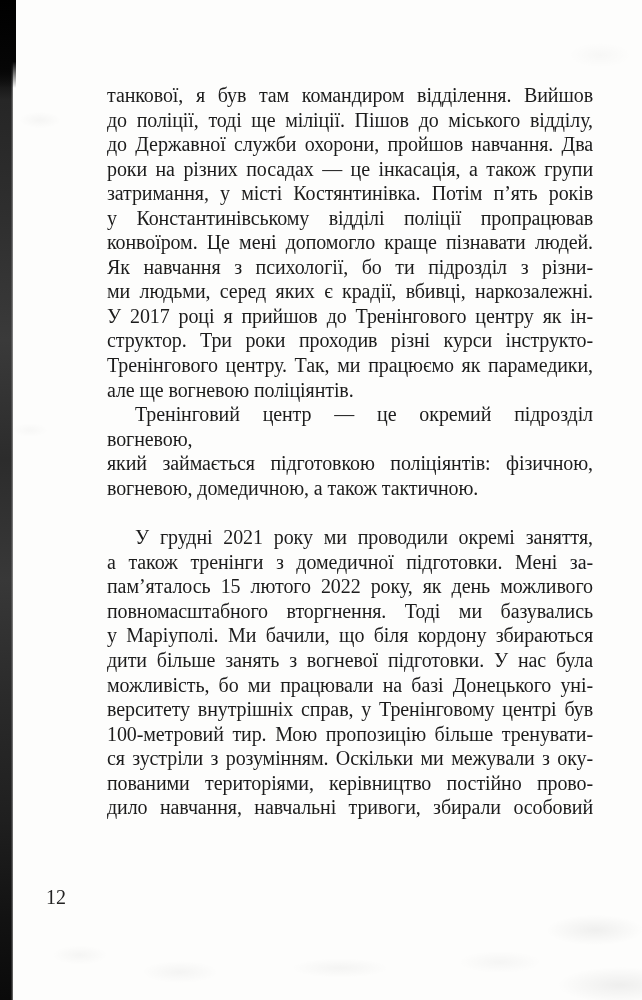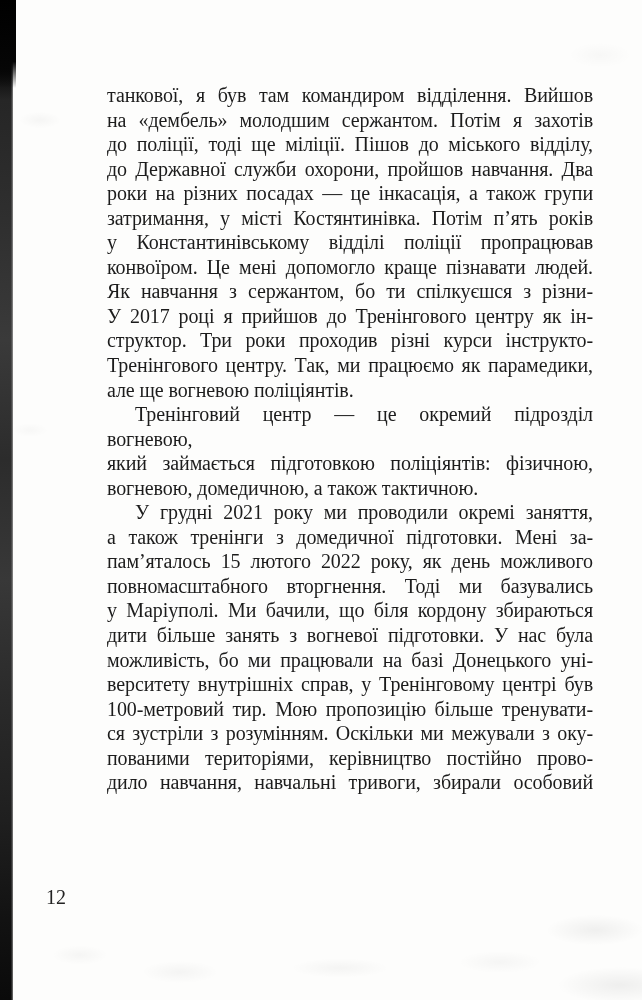--- a/index.html
+++ b/index.html
@@ -54,49 +54,49 @@
     line-height: 24.55px;
     letter-spacing: -0.1px;
   }
   .line {
     text-align: justify;
     text-align-last: justify;
     white-space: normal;
   }
   .line.endline { text-align-last: left; }
   .line.indent { text-indent: 28px; }
-  .para.gap { }
+  .para.gap { margin-top: 25px; }
   .pagenum {
     position: absolute;
     left: 0; top: 886px;
     width: 642px;
     text-indent: 22px;
     font-size: 20px;
     color: #222;
     padding-left: 24px;
   }
 </style>
 </head>
 <body>
 
 <div class="page">
   <div class="edge-band"></div>
   <div class="edge-corner"></div>
 
   <div class="text-block">
       <div class="para">
         <div class="line">танкової, я був там командиром відділення. Вийшов</div>
-        <div class="line">на «дембель» молодшим сержантом. Потім я захотів</div>
         <div class="line">до поліції, тоді ще міліції. Пішов до міського відділу,</div>
         <div class="line">до Державної служби охорони, пройшов навчання. Два</div>
         <div class="line">роки на різних посадах — це інкасація, а також групи</div>
         <div class="line">затримання, у місті Костянтинівка. Потім п’ять років</div>
         <div class="line">у Константинівському відділі поліції пропрацював</div>
         <div class="line">конвоїром. Це мені допомогло краще пізнавати людей.</div>
-        <div class="line">Як навчання з сержантом, бо ти спілкуєшся з різни-</div>
+        <div class="line">Як навчання з психології, бо ти підрозділ з різни-</div>
+        <div class="line">ми людьми, серед яких є крадії, вбивці, наркозалежні.</div>
         <div class="line">У 2017 році я прийшов до Тренінгового центру як ін-</div>
         <div class="line">структор. Три роки проходив різні курси інструкто-</div>
         <div class="line">Тренінгового центру. Так, ми працюємо як парамедики,</div>
         <div class="line endline">але ще вогневою поліціянтів.</div>
       </div>
       <div class="para">
         <div class="line indent">Тренінговий центр — це окремий підрозділ вогневою,</div>
         <div class="line">який займається підготовкою поліціянтів: фізичною,</div>
         <div class="line endline">вогневою, домедичною, а також тактичною.</div>
       </div>

